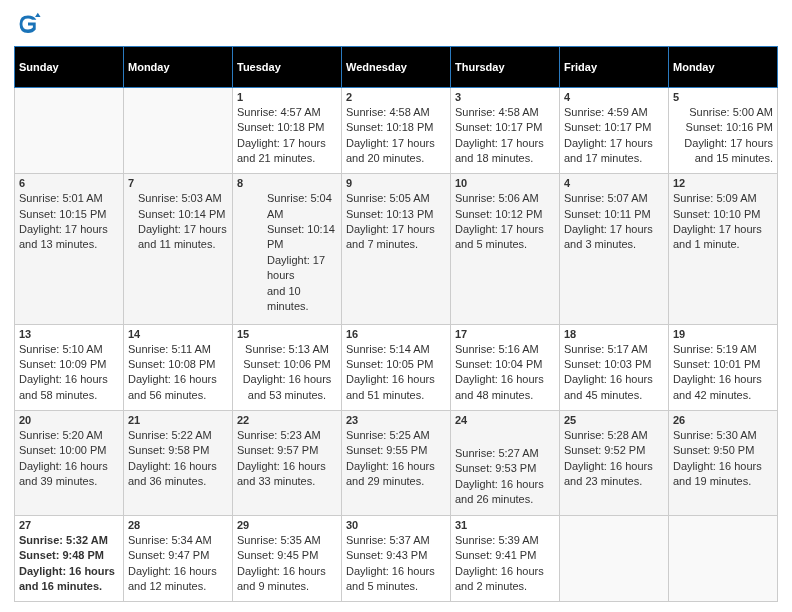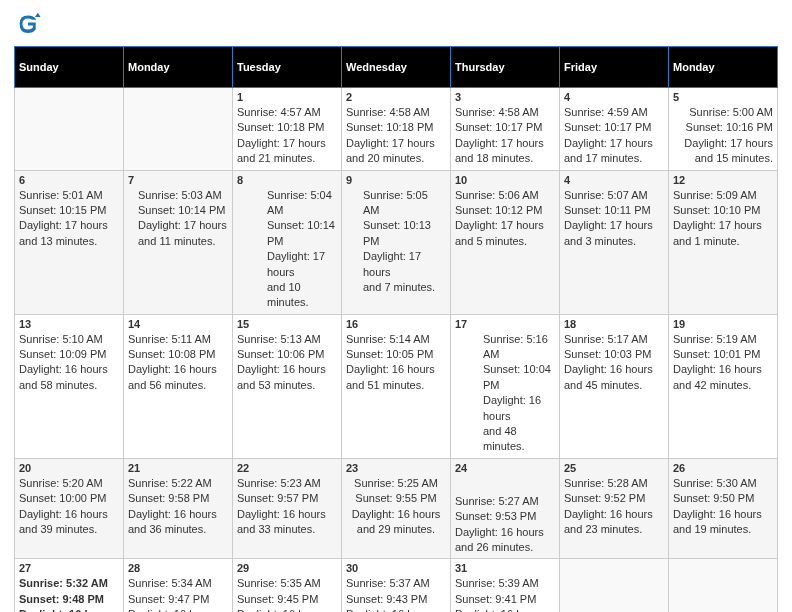--- a/index.html
+++ b/index.html
@@ -196,21 +196,21 @@
           </td>
           <td>
             <span class="day-num">8</span>
             <div class="day-info" style="white-space: pre-line; margin-left: 30px;">Sunrise: 5:04 AM
 Sunset: 10:14 PM
 Daylight: 17 hours
 and 10 minutes.</div>
           </td>
           <td>
             <span class="day-num">9</span>
-            <div class="day-info" style="white-space: pre-line; margin-left: 17px;">Sunrise: 5:05 AM
+            <div class="day-info" style="white-space: pre-line;">Sunrise: 5:05 AM
 Sunset: 10:13 PM
 Daylight: 17 hours
 and 7 minutes.</div>
           </td>
           <td>
             <span class="day-num">10</span>
             <div class="day-info" style="white-space: pre-line;">Sunrise: 5:06 AM
 Sunset: 10:12 PM
 Daylight: 17 hours
 and 5 minutes.</div>
@@ -240,35 +240,35 @@
           </td>
           <td>
             <span class="day-num">14</span>
             <div class="day-info" style="white-space: pre-line;">Sunrise: 5:11 AM
 Sunset: 10:08 PM
 Daylight: 16 hours
 and 56 minutes.</div>
           </td>
           <td>
             <span class="day-num">15</span>
-            <div class="day-info" style="white-space: pre-line;">Sunrise: 5:13 AM
+            <div class="day-info" style="white-space: pre-line; text-align: center;">Sunrise: 5:13 AM
 Sunset: 10:06 PM
 Daylight: 16 hours
 and 53 minutes.</div>
           </td>
           <td>
             <span class="day-num">16</span>
             <div class="day-info" style="white-space: pre-line;">Sunrise: 5:14 AM
 Sunset: 10:05 PM
 Daylight: 16 hours
 and 51 minutes.</div>
           </td>
           <td>
             <span class="day-num">17</span>
-            <div class="day-info" style="white-space: pre-line; margin-left: 28px;">Sunrise: 5:16 AM
+            <div class="day-info" style="white-space: pre-line;">Sunrise: 5:16 AM
 Sunset: 10:04 PM
 Daylight: 16 hours
 and 48 minutes.</div>
           </td>
           <td>
             <span class="day-num">18</span>
             <div class="day-info" style="white-space: pre-line;">Sunrise: 5:17 AM
 Sunset: 10:03 PM
 Daylight: 16 hours
 and 45 minutes.</div>
@@ -298,21 +298,21 @@
           </td>
           <td>
             <span class="day-num">22</span>
             <div class="day-info" style="white-space: pre-line;">Sunrise: 5:23 AM
 Sunset: 9:57 PM
 Daylight: 16 hours
 and 33 minutes.</div>
           </td>
           <td>
             <span class="day-num">23</span>
-            <div class="day-info" style="white-space: pre-line; text-align: center;">Sunrise: 5:25 AM
+            <div class="day-info" style="white-space: pre-line;">Sunrise: 5:25 AM
 Sunset: 9:55 PM
 Daylight: 16 hours
 and 29 minutes.</div>
           </td>
           <td>
             <span class="day-num">24</span>
             <div class="day-info" style="white-space: pre-line; margin-top: 20px;">Sunrise: 5:27 AM
 Sunset: 9:53 PM
 Daylight: 16 hours
 and 26 minutes.</div>

